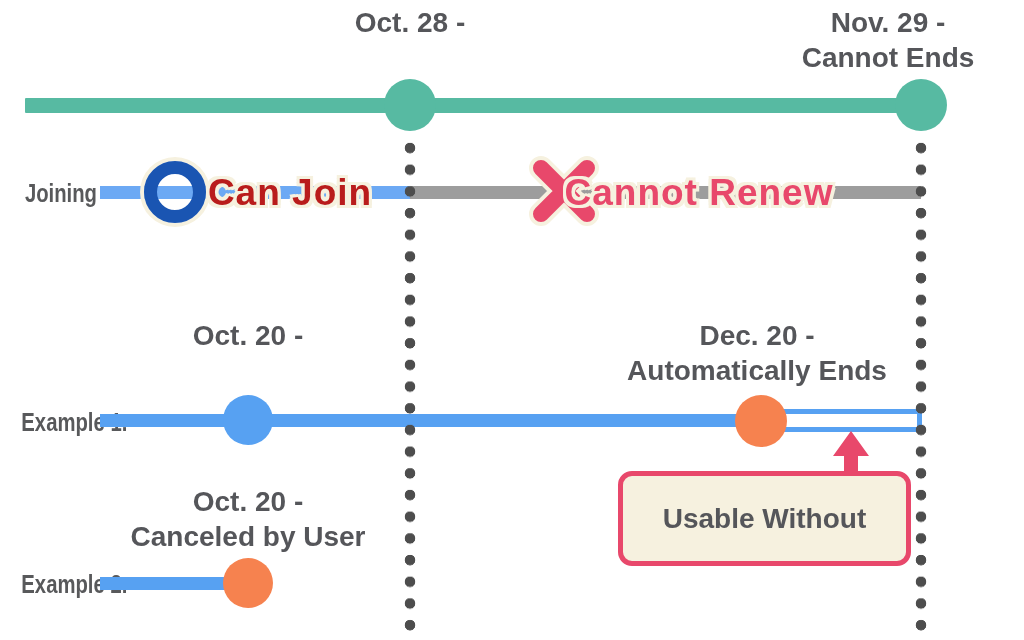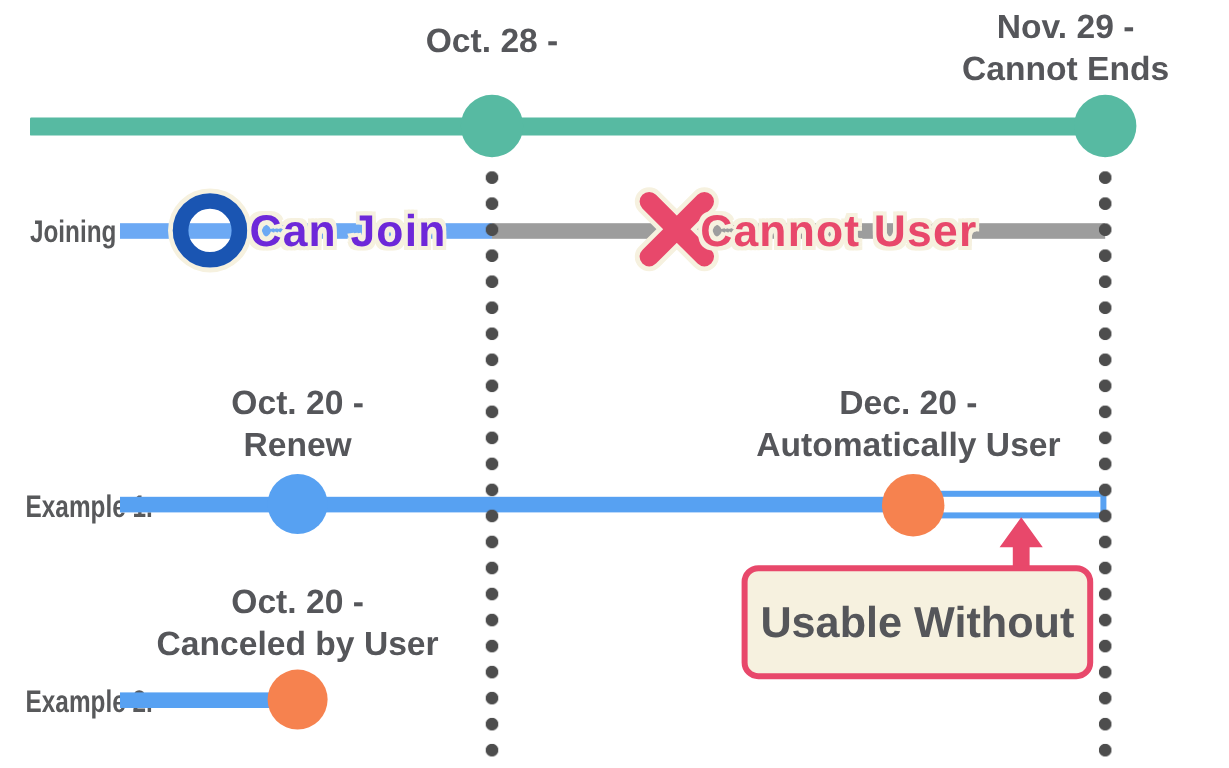--- a/index.html
+++ b/index.html
@@ -49,50 +49,50 @@
   
   .big-word{
     transform:translateX(-50%);font-size:37px;font-weight:800;white-space:nowrap;z-index:6;
     letter-spacing:1px;
     text-shadow:
       -3px -3px 0 #F6F1DF, 3px -3px 0 #F6F1DF,
       -3px  3px 0 #F6F1DF, 3px  3px 0 #F6F1DF,
       -3px  0   0 #F6F1DF, 3px  0   0 #F6F1DF,
        0   -3px 0 #F6F1DF, 0    3px 0 #F6F1DF;
   }
-  .word-blue{color:#6d28d9;}
+  .word-blue{color:#b91c1c;}
   .word-pink{color:#E8486B;}
 
   
   .dot{border-radius:50%;z-index:5;}
   .dot-blue{width:50px;height:50px;background:#57A1F2;}
   .dot-orange{width:52px;height:52px;background:#F6824F;}
   .dot-orange-sm{width:50px;height:50px;background:#F6824F;}
 
   
   .hollow-rect{
     box-sizing:border-box;border:5px solid #57A1F2;background:#ffffff;z-index:4;
   }
 
   
   .callout{
     box-sizing:border-box;border:5px solid #E8486B;border-radius:14px;background:#F6F1DF;
     display:flex;flex-direction:column;align-items:center;justify-content:center;
-    color:#55565A;font-weight:bold;font-size:36px;line-height:32px;text-align:center;
+    color:#55565A;font-weight:bold;font-size:28px;line-height:32px;text-align:center;
     z-index:6;
   }
 
   svg{display:block;}
 </style>
 </head>
 <body>
 
 <div id="canvas">
 
-  <div class="abs date-label" style="left:410px;top:16px;">
+  <div class="abs date-label" style="left:410px;top:5px;">
     <div>Oct. 28 -</div>
   </div>
   <div class="abs date-label" style="left:888px;top:5px;">
     <div>Nov. 29 -</div>
     <div>Cannot Ends</div>
   </div>
 
   <div class="abs teal-line" style="left:25px;top:98px;width:896px;"></div>
   <div class="abs teal-dot" style="left:384px;top:79px;"></div>
   <div class="abs teal-dot" style="left:895px;top:79px;"></div>
@@ -104,29 +104,28 @@
   <div class="abs bar bar-blue-join" style="left:100px;top:186px;width:310px;"></div>
   <div class="abs bar bar-gray" style="left:410px;top:186px;width:511px;"></div>
   <div class="abs ring" style="left:144px;top:161px;"></div>
   <div class="abs big-word word-blue" style="left:290px;top:172px;">Can Join</div>
   <svg class="abs" style="left:528px;top:155px;z-index:6;" width="72" height="72" viewBox="0 0 72 72">
     <g stroke-linecap="round">
       <path d="M13 13 L59 59 M59 13 L13 59" stroke="#F6F1DF" stroke-width="24" fill="none"></path>
       <path d="M13 13 L59 59 M59 13 L13 59" stroke="#E8486B" stroke-width="16" fill="none"></path>
     </g>
   </svg>
-  <div class="abs big-word word-pink" style="left:699px;top:172px;">Cannot User</div>
+  <div class="abs big-word word-pink" style="left:699px;top:172px;">Cannot Renew</div>
 
   <div class="abs date-label" style="left:248px;top:318px;">
     <div>Oct. 20 -</div>
-    <div>Renew</div>
   </div>
   <div class="abs date-label" style="left:757px;top:318px;">
     <div>Dec. 20 -</div>
-    <div>Automatically User</div>
+    <div>Automatically Ends</div>
   </div>
   <div class="abs row-label" style="left:0px;top:407px;">Example 1.</div>
   <div class="abs bar bar-blue" style="left:100px;top:414px;width:661px;"></div>
   <div class="abs hollow-rect" style="left:770px;top:409px;width:152px;height:23px;"></div>
   <div class="abs dot dot-blue" style="left:223px;top:395px;"></div>
   <div class="abs dot dot-orange" style="left:735px;top:395px;"></div>
 
   <svg class="abs" style="left:831px;top:430px;z-index:6;" width="40" height="44" viewBox="0 0 40 44">
     <polygon points="20,1 38,26 27,26 27,44 13,44 13,26 2,26" fill="#E8486B"></polygon>
   </svg>

